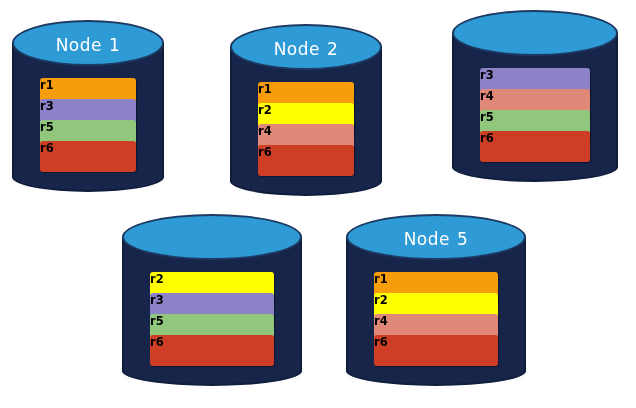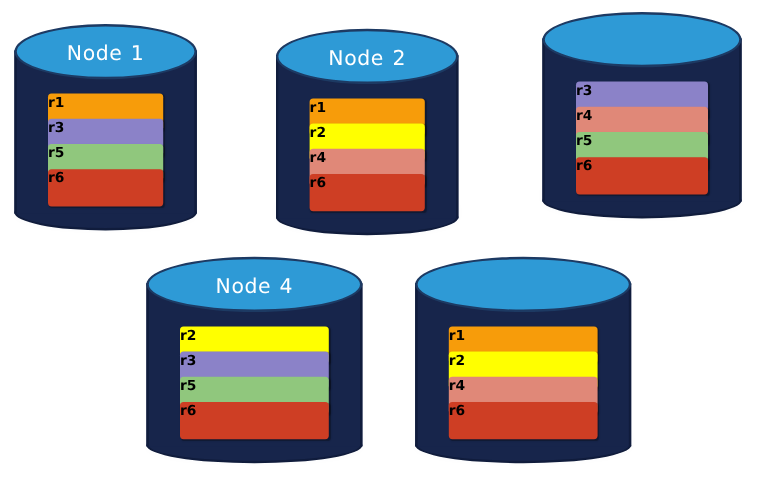--- a/index.html
+++ b/index.html
@@ -151,33 +151,33 @@
         <div class="replica" style="top: 79px; left: 28px; width: 110px; background: rgb(224, 136, 120);">r4</div>
         <div class="replica" style="top: 100px; left: 28px; width: 110px; background: rgb(144, 199, 125);">r5</div>
         <div class="replica" style="top: 121px; left: 28px; width: 110px; background: rgb(206, 62, 36);">r6</div>
       </div>
     </div>
     <div class="node" style="left: 122px; top: 214px; width: 180px; height: 158px;">
       <div class="node-shadow"></div>
       <div class="cyl-bottom"></div>
       <div class="cyl-body"></div>
       <div class="cyl-top"></div>
-      <div class="node-label"><span class="word">Node</span><span class="num">4</span></div>
       <div class="replicas">
         <div class="replica" style="top: 58px; left: 28px; width: 124px; background: rgb(255, 255, 0);">r2</div>
         <div class="replica" style="top: 79px; left: 28px; width: 124px; background: rgb(139, 130, 200);">r3</div>
         <div class="replica" style="top: 100px; left: 28px; width: 124px; background: rgb(144, 199, 125);">r5</div>
         <div class="replica" style="top: 121px; left: 28px; width: 124px; background: rgb(206, 62, 36);">r6</div>
       </div>
     </div>
     <div class="node" style="left: 346px; top: 214px; width: 180px; height: 158px;">
       <div class="node-shadow"></div>
       <div class="cyl-bottom"></div>
       <div class="cyl-body"></div>
       <div class="cyl-top"></div>
+      <div class="node-label"><span class="word">Node</span><span class="num">5</span></div>
       <div class="replicas">
         <div class="replica" style="top: 58px; left: 28px; width: 124px; background: rgb(247, 156, 10);">r1</div>
         <div class="replica" style="top: 79px; left: 28px; width: 124px; background: rgb(255, 255, 0);">r2</div>
         <div class="replica" style="top: 100px; left: 28px; width: 124px; background: rgb(224, 136, 120);">r4</div>
         <div class="replica" style="top: 121px; left: 28px; width: 124px; background: rgb(206, 62, 36);">r6</div>
       </div>
     </div>
   </div>
 
 </body></html>

